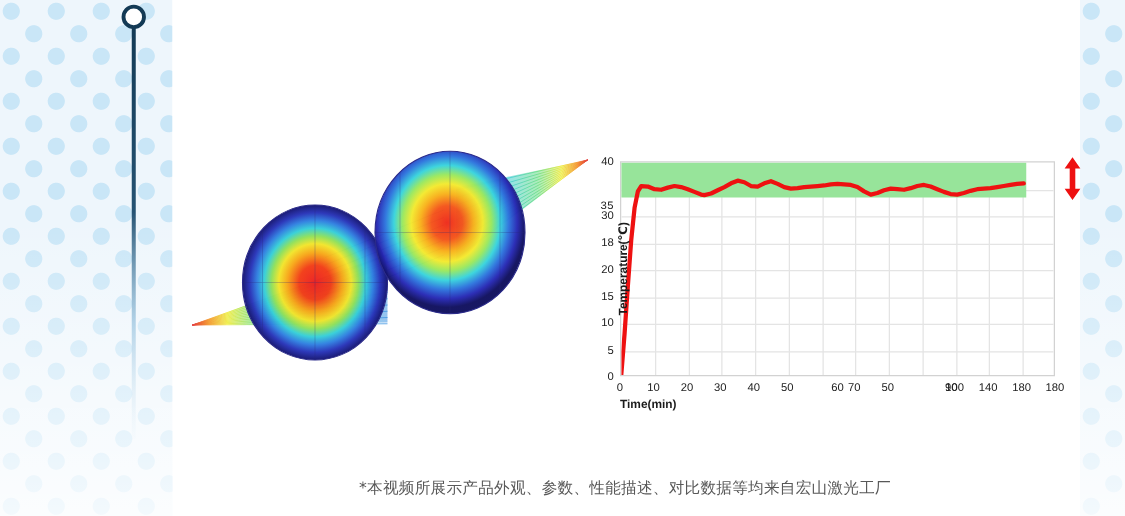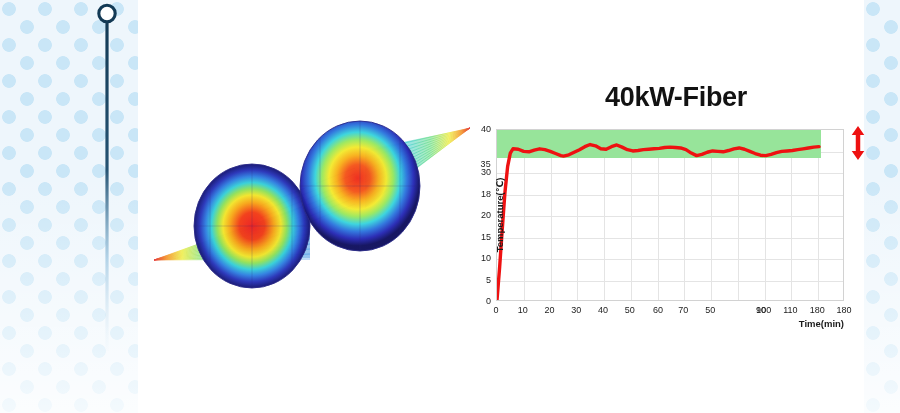--- a/index.html
+++ b/index.html
@@ -145,21 +145,21 @@
     font-size: 9px;
     color: #222;
     white-space: nowrap;
     font-family: "Liberation Sans", sans-serif;
   }
   #xlabel {
     position: absolute;
     left: 0; right: 0;
     top: 100%;
     margin-top: 17px;
-    text-align: right;
+    text-align: left;
     font-size: 9.5px;
     font-weight: bold;
     color: #1b1b1b;
   }
   #ylabel {
     position: absolute;
     left: -34px;
     top: 50%;
     transform: translateY(-50%) rotate(-90deg);
     transform-origin: center center;
@@ -325,21 +325,20 @@
         <line x1="160" y1="78" x2="280" y2="78"></line>
         <line x1="180" y1="16" x2="180" y2="140"></line>
         <line x1="260" y1="16" x2="260" y2="140"></line>
       </g>
       <ellipse cx="220" cy="78" rx="60" ry="65" fill="none" stroke="#2b2b8a" stroke-width="0.9"></ellipse>
     </g>
   </svg>
 
   <div id="chart">
 
-    <div id="chart-title">40kW-Fiber</div>
 
     <div id="plot-wrap">
 
       <div id="plot">
         <div id="gridlines">
             <div class="gridline-v" style="left: 26.7692px;"></div>
             <div class="gridline-v" style="left: 53.5385px;"></div>
             <div class="gridline-v" style="left: 80.3077px;"></div>
             <div class="gridline-v" style="left: 107.077px;"></div>
             <div class="gridline-v" style="left: 133.846px;"></div>
@@ -375,37 +374,38 @@
           <span class="ytick" style="top: 36px; font-family: Liberation Mono, monospace;">35</span>
           <span class="ytick" style="top: 0px;">40</span>
         </div>
       <div id="xticks">
           <span class="xtick" style="left: 0px;">0</span>
           <span class="xtick" style="left: 26.7692px;">10</span>
           <span class="xtick" style="left: 53.5385px;">20</span>
           <span class="xtick" style="left: 80.3077px;">30</span>
           <span class="xtick" style="left: 107.077px;">40</span>
           <span class="xtick" style="left: 133.846px; text-align: right;">50</span>
-          <span class="xtick" style="left: 162px;">60</span>
+          <span class="xtick" style="left: 174px;">60</span>
           <span class="xtick" style="left: 187.385px;">70</span>
           <span class="xtick" style="left: 214.154px;">50</span>
           <span class="xtick" style="left: 240.923px; margin-left: 24px;">90</span>
           <span class="xtick" style="left: 267.692px;">100</span>
-          <span class="xtick" style="left: 294.462px;">110</span>
+          <span class="xtick" style="left: 294.462px;">140</span>
           <span class="xtick" style="left: 321.231px;">180</span>
           <span class="xtick" style="left: 348px;">180</span>
         </div>
 
       <div id="xlabel">Time(min)</div>
       <div id="ylabel">Temperature(℃)</div>
 
       <svg id="range-arrow" viewBox="0 0 20 40" style="top: -4px; height: 35.95px;">
         <g fill="#ee1111">
           <polygon points="10,1 17,11 12.5,11 12.5,29 17,29 10,39 3,29 7.5,29 7.5,11 3,11"></polygon>
         </g>
       </svg>
     </div>
   </div>
 
   <div id="disclaimer">
+    <span class="line">*本视频所展示产品外观、参数、性能描述、对比数据等均来自宏山激光工厂</span>
   </div>
 
 </div>
 
 </body></html>

